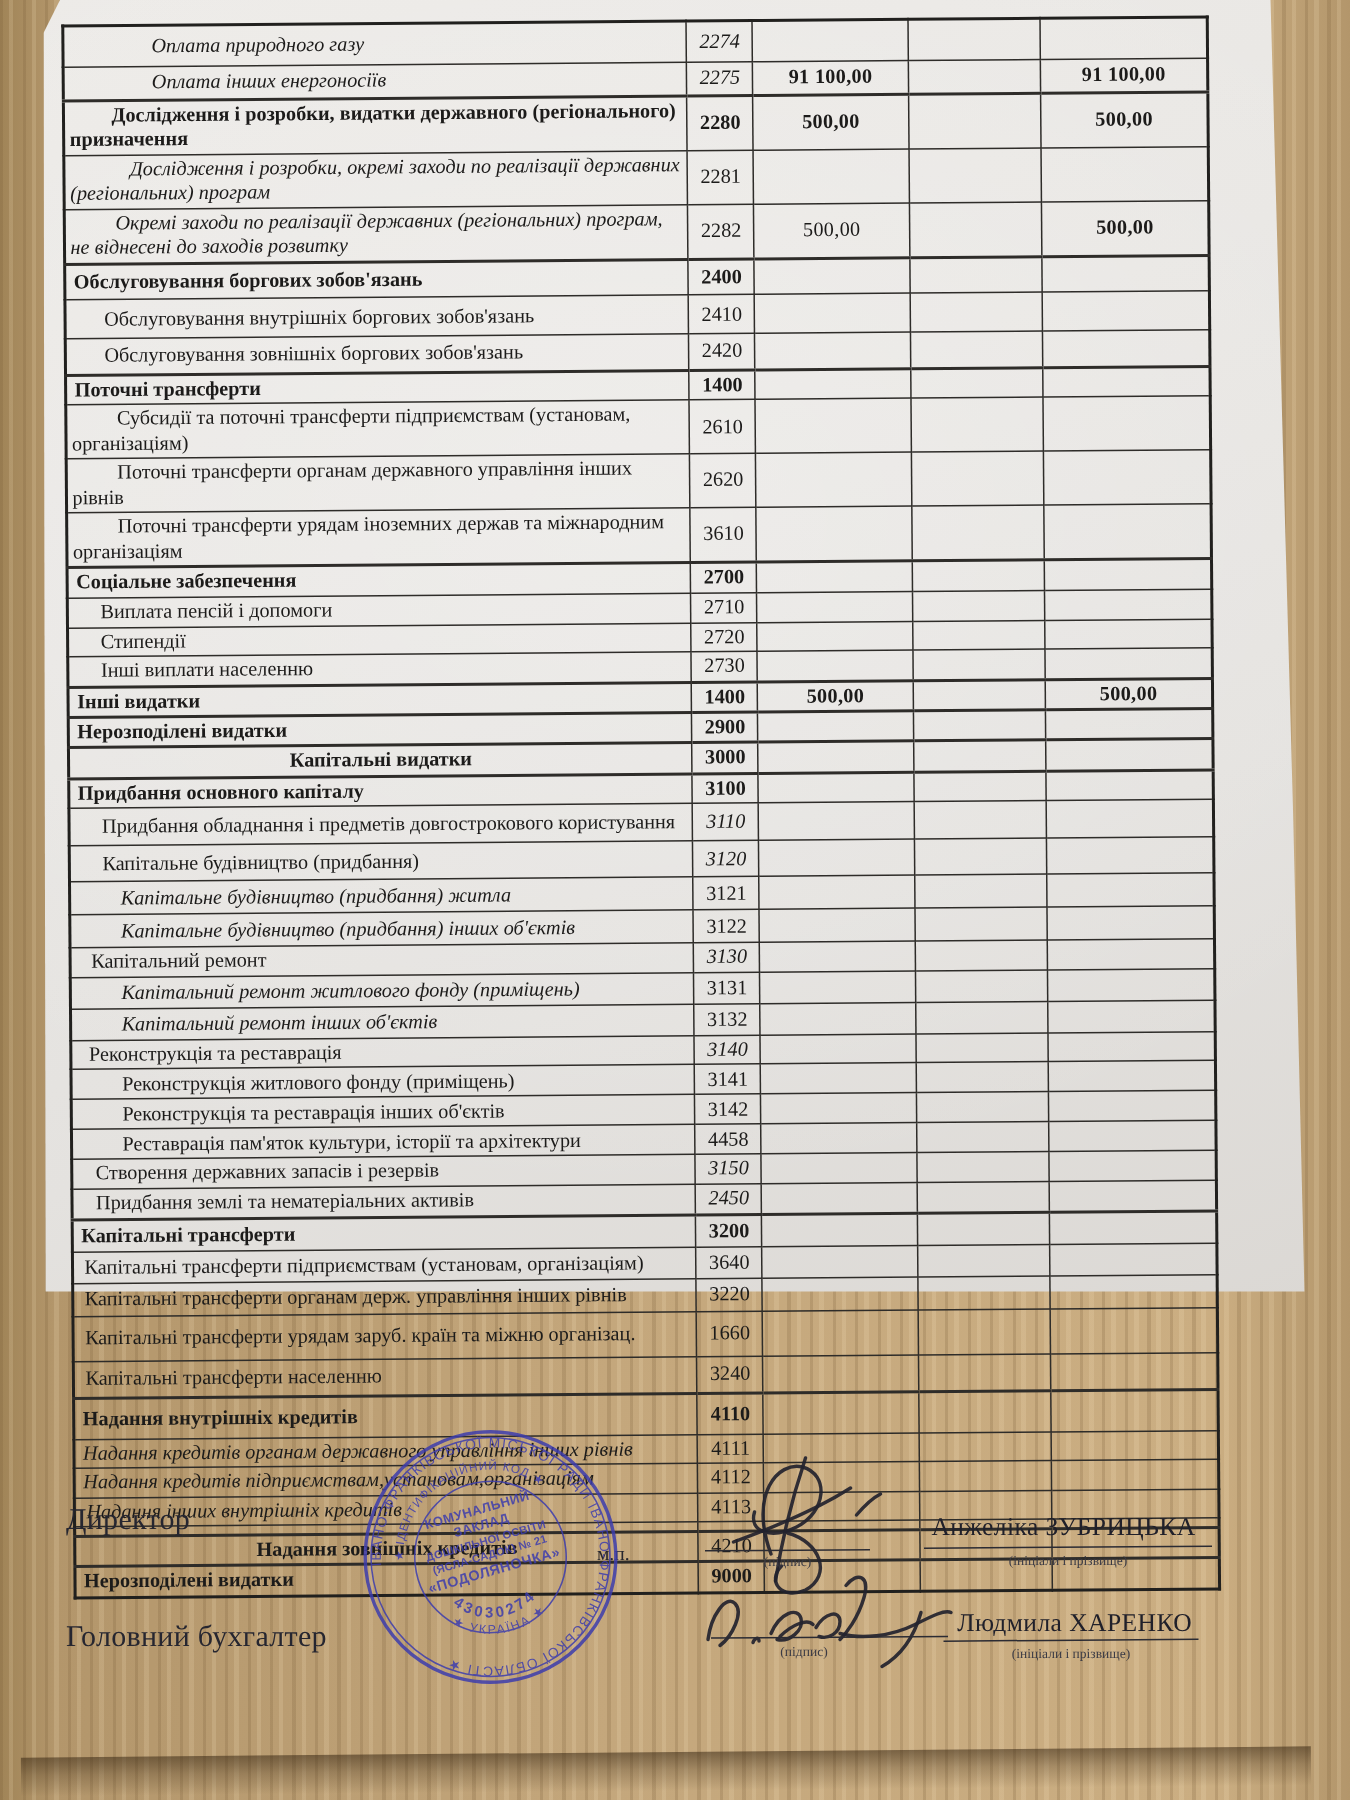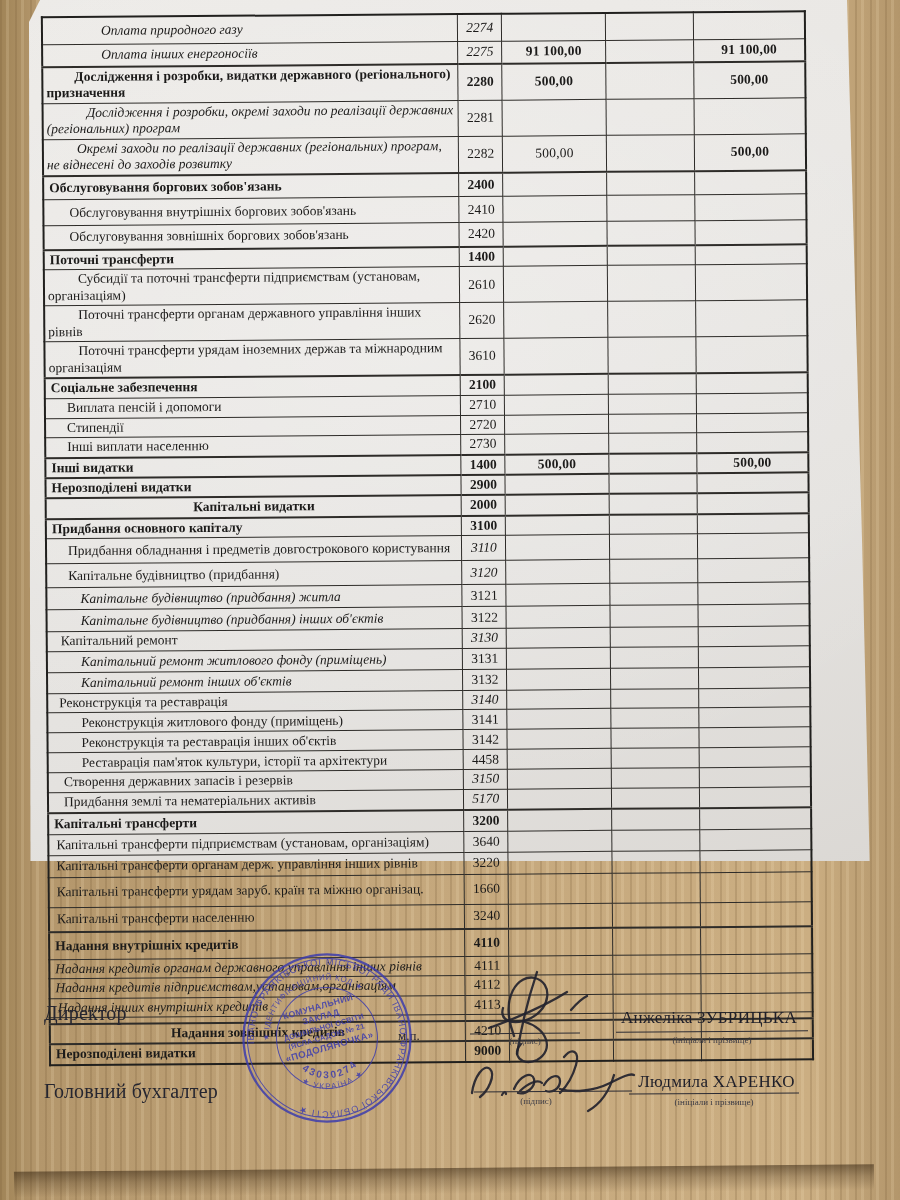--- a/index.html
+++ b/index.html
@@ -145,21 +145,21 @@
   </tr>
           <tr style="height: 30px;">
     <td class="lbl" style="text-indent: 30px;">Поточні трансферти урядам іноземних держав та міжнародним організаціям</td>
     <td class="code">3610</td>
     <td class="val"></td>
     <td class="val"></td>
     <td class="val"></td>
   </tr>
           <tr class="sect" style="height: 19px;">
     <td class="lbl b" style="text-indent: 2px;">Соціальне забезпечення</td>
-    <td class="code b">2100</td>
+    <td class="code b">2700</td>
     <td class="val"></td>
     <td class="val"></td>
     <td class="val"></td>
   </tr>
           <tr style="height: 20px;">
     <td class="lbl" style="text-indent: 18px;">Виплата пенсій і допомоги</td>
     <td class="code">2710</td>
     <td class="val"></td>
     <td class="val"></td>
     <td class="val"></td>
@@ -187,21 +187,21 @@
   </tr>
           <tr class="sect" style="height: 16px;">
     <td class="lbl b" style="text-indent: 2px;">Нерозподілені видатки</td>
     <td class="code b">2900</td>
     <td class="val"></td>
     <td class="val"></td>
     <td class="val"></td>
   </tr>
           <tr class="sect" style="height: 17px;">
     <td class="lbl b c">Капітальні видатки</td>
-    <td class="code b">2000</td>
+    <td class="code b">3000</td>
     <td class="val"></td>
     <td class="val"></td>
     <td class="val"></td>
   </tr>
           <tr class="sect" style="height: 19px;">
     <td class="lbl b" style="text-indent: 2px;">Придбання основного капіталу</td>
     <td class="code b">3100</td>
     <td class="val"></td>
     <td class="val"></td>
     <td class="val"></td>
@@ -285,21 +285,21 @@
   </tr>
           <tr style="height: 19px;">
     <td class="lbl" style="text-indent: 12px;">Створення державних запасів і резервів</td>
     <td class="code i">3150</td>
     <td class="val"></td>
     <td class="val"></td>
     <td class="val"></td>
   </tr>
           <tr style="height: 21px;">
     <td class="lbl" style="text-indent: 12px;">Придбання землі та нематеріальних активів</td>
-    <td class="code i">5170</td>
+    <td class="code i">2450</td>
     <td class="val"></td>
     <td class="val"></td>
     <td class="val"></td>
   </tr>
           <tr class="sect" style="height: 21px;">
     <td class="lbl b" style="text-indent: 2px;">Капітальні трансферти</td>
     <td class="code b">3200</td>
     <td class="val"></td>
     <td class="val"></td>
     <td class="val"></td>

